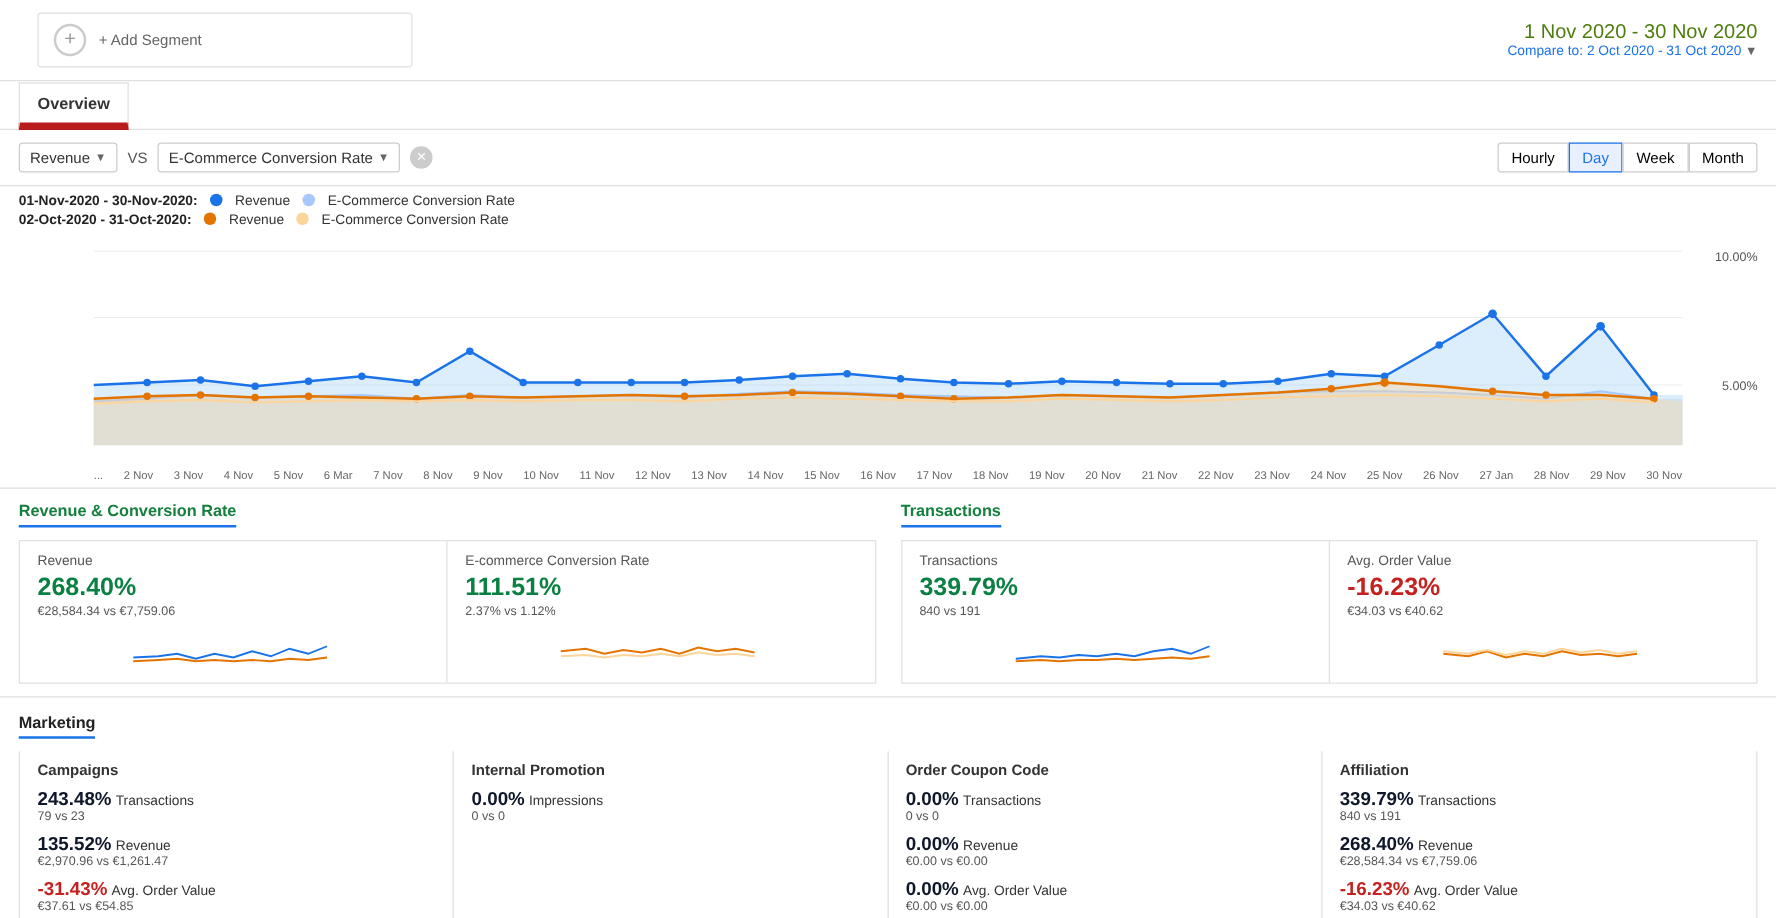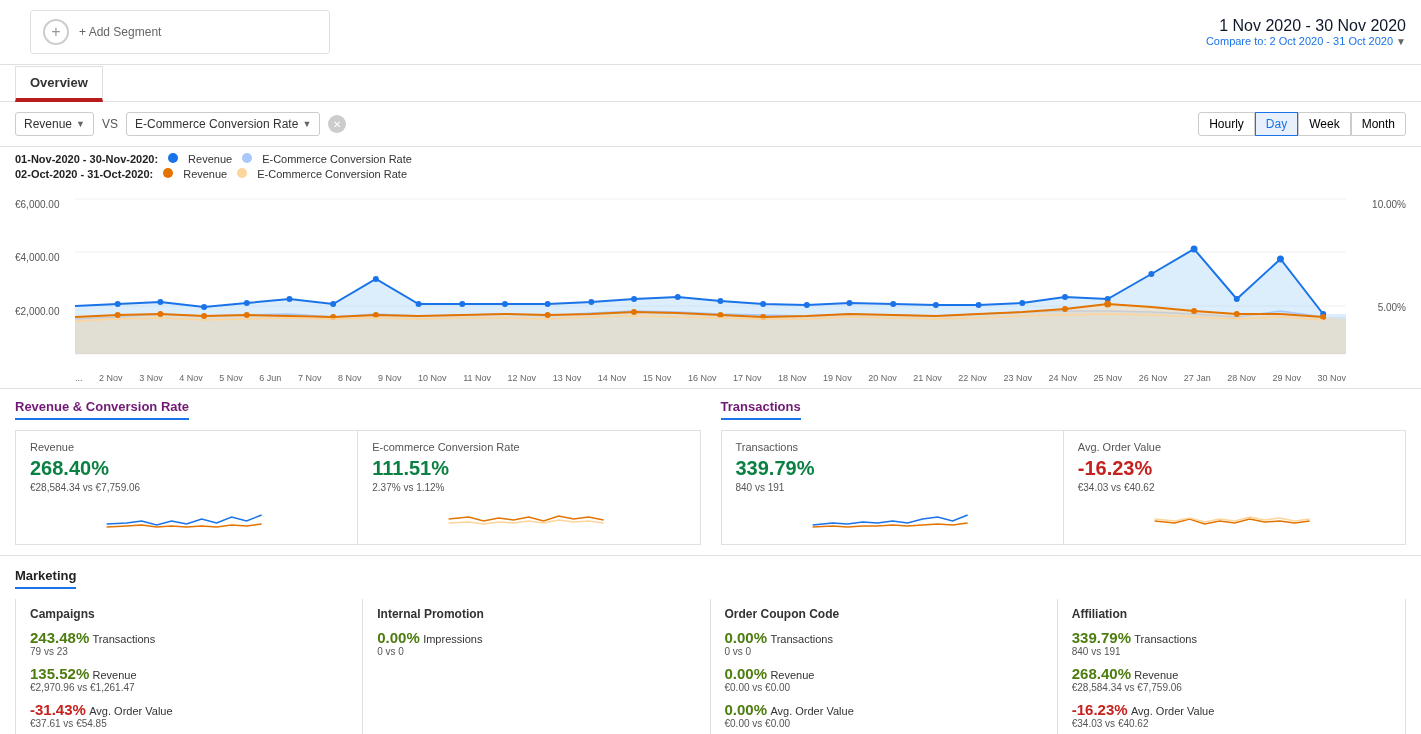--- a/index.html
+++ b/index.html
@@ -7,28 +7,28 @@
     
     
     .header { display: flex; align-items: center; padding: 10px 15px; border-bottom: 1px solid #e0e0e0; }
     .segment-all { display: flex; align-items: center; gap: 10px; border: 1px solid #e0e0e0; border-radius: 3px; padding: 8px 12px; min-width: 340px; }
     .segment-info {}
     .segment-title { font-weight: bold; font-size: 13px; }
     .segment-sessions { color: #0b8043; font-size: 11px; }
     .segment-add { display: flex; align-items: center; gap: 10px; border: 1px solid #e0e0e0; border-radius: 3px; padding: 8px 12px; margin-left: 15px; min-width: 300px; color: #666; }
     .segment-add-circle { width: 26px; height: 26px; border-radius: 50%; border: 2px solid #ccc; display: flex; align-items: center; justify-content: center; color: #999; font-size: 16px; flex-shrink: 0; }
     .date-range { margin-left: auto; text-align: right; }
-    .date-main { font-size: 16px; color: #0f172a; font-weight: 500; }
+    .date-main { font-size: 16px; color: #4d7c0f; font-weight: 500; }
     .date-compare { font-size: 11px; color: #666; }
     .date-compare span { color: #1a73e8; }
     
     
     .tabs-row { padding: 0 15px; border-bottom: 1px solid #e0e0e0; }
     .tab { display: inline-block; padding: 8px 14px; font-size: 13px; cursor: pointer; border: 1px solid #e0e0e0; border-bottom: none; background: #f9f9f9; margin-right: 2px; position: relative; top: 1px; }
-    .tab.active { background: #fff; border-bottom: 4px solid #b91c1c; font-weight: bold; }
+    .tab.active { background: #fff; border-bottom: 6px solid #b91c1c; font-weight: bold; }
     
     
     .controls-row { display: flex; align-items: center; padding: 10px 15px; gap: 8px; border-bottom: 1px solid #e0e0e0; }
     .dropdown-btn { display: inline-flex; align-items: center; gap: 4px; border: 1px solid #ccc; border-radius: 3px; padding: 4px 8px; font-size: 12px; cursor: pointer; background: #fff; }
     .dropdown-btn .arrow { font-size: 9px; color: #666; }
     .vs-label { font-size: 12px; color: #555; text-align: center; }
     .close-btn { width: 18px; height: 18px; border-radius: 50%; background: #ccc; display: flex; align-items: center; justify-content: center; cursor: pointer; font-size: 10px; color: #fff; }
     .time-buttons { margin-left: auto; display: flex; gap: 0; padding-left: 12px; }
     .time-btn { padding: 4px 10px; border: 1px solid #ccc; background: #fff; font-size: 12px; cursor: pointer; }
     .time-btn:first-child { border-radius: 3px 0 0 3px; }
@@ -44,41 +44,41 @@
     .legend-dot.blue-light { background: #a8c7fa; }
     .legend-dot.orange { background: #e37400; }
     .legend-dot.orange-light { background: #fdd49a; }
     
     
     .chart-container { position: relative; padding: 10px 15px; height: 200px; border-bottom: 1px solid #e0e0e0; }
     .chart-y-labels { position: absolute; left: 15px; top: 10px; display: flex; flex-direction: column; justify-content: space-between; height: 160px; font-size: 10px; color: #555; }
     .chart-y-right { position: absolute; right: 15px; top: 10px; display: flex; flex-direction: column; justify-content: space-between; height: 160px; font-size: 10px; color: #555; text-align: right; }
     .chart-svg-wrapper { margin-left: 60px; margin-right: 60px; height: 170px; }
     .chart-x-labels { display: flex; justify-content: space-between; margin-left: 60px; margin-right: 60px; font-size: 9px; color: #555; margin-top: 2px; }
-    .metrics-section-title { font-size: 13px; font-weight: bold; color: #701a75; border-bottom: 2px solid #1a73e8; padding-bottom: 4px; margin-bottom: 10px; display: inline-block; }
+    .metrics-section-title { font-size: 13px; font-weight: bold; color: #15803d; border-bottom: 2px solid #1a73e8; padding-bottom: 4px; margin-bottom: 10px; display: inline-block; }
     .metrics-grid { display: flex; gap: 0; border: 1px solid #e0e0e0; }
     .metric-card { flex: 1; padding: 10px 14px; border-right: 1px solid #e0e0e0; }
     .metric-card:last-child { border-right: none; }
     .metric-label { font-size: 11px; color: #555; margin-bottom: 4px; }
     .metric-value { font-size: 20px; font-weight: bold; }
     .metric-value.green { color: #0b8043; }
     .metric-value.red { color: #c5221f; }
     .metric-sub { font-size: 10px; color: #555; margin-top: 2px; }
     .metric-sparkline { height: 35px; margin-top: 6px; }
     
     
     .marketing-section { padding: 12px 15px 0; }
     .marketing-title { font-size: 13px; font-weight: bold; color: #222; border-bottom: 2px solid #1a73e8; padding-bottom: 4px; margin-bottom: 10px; display: inline-block; }
     .marketing-grid { display: grid; grid-template-columns: 1fr 1fr 1fr 1fr; gap: 0; }
     .marketing-col { padding: 8px 14px; border-right: 1px solid #e0e0e0; }
     .marketing-col:last-child { border-right: none; }
     .marketing-col-title { font-size: 12px; font-weight: bold; color: #333; margin-bottom: 8px; }
     .marketing-metric { margin-bottom: 8px; }
     .marketing-value { font-size: 15px; font-weight: bold; }
-    .marketing-value.green { color: #4d7c0f; }
+    .marketing-value.green { color: #0f172a; }
     .marketing-value.red { color: #c5221f; }
     .marketing-desc { font-size: 11px; color: #333; display: inline; }
     .marketing-sub { font-size: 10px; color: #555; }
 
     svg { overflow: visible; }
   </style>
 </head>
 <body>
 
 <div class="header">
@@ -132,26 +132,20 @@
   <div class="legend-line">
     <span class="legend-date">02-Oct-2020 - 31-Oct-2020:</span>
     <span class="legend-dot orange"></span>
     <span>Revenue</span>
     <span class="legend-dot orange-light"></span>
     <span>E-Commerce Conversion Rate</span>
   </div>
 </div>
 
 <div class="chart-container">
-  <div class="chart-y-labels">
-    <span>€6,000.00</span>
-    <span>€4,000.00</span>
-    <span>€2,000.00</span>
-    <span></span>
-  </div>
   <div class="chart-y-right">
     <span>10.00%</span>
     <span></span>
     <span>5.00%</span>
     <span></span>
   </div>
   <div class="chart-svg-wrapper">
     <svg width="100%" height="160" viewBox="0 0 1280 160" preserveAspectRatio="none">
 
       <line x1="0" y1="0" x2="1280" y2="0" stroke="#e0e0e0" stroke-width="0.5"></line>
@@ -219,21 +213,21 @@
 
       <polyline points="0,122 43,120 86,119 130,121 173,120 216,119 260,120 303,119 346,120 390,119 433,119 476,120 520,118 563,117 607,118 650,119 693,120 737,120 780,118 824,119 867,120 910,119 954,117 997,116 1040,115 1084,116 1127,118 1170,120 1214,118 1257,121" fill="none" stroke="#fdd49a" stroke-width="1.5"></polyline>
     </svg>
   </div>
   <div class="chart-x-labels" style="display:flex; justify-content:space-between; margin-left:60px; margin-right:60px; font-size:9px; color:#666; margin-top:4px;">
     <span>...</span>
     <span>2 Nov</span>
     <span>3 Nov</span>
     <span>4 Nov</span>
     <span>5 Nov</span>
-    <span>6 Jun</span>
+    <span>6 Mar</span>
     <span>7 Nov</span>
     <span>8 Nov</span>
     <span>9 Nov</span>
     <span>10 Nov</span>
     <span>11 Nov</span>
     <span>12 Nov</span>
     <span>13 Nov</span>
     <span>14 Nov</span>
     <span>15 Nov</span>
     <span>16 Nov</span>

